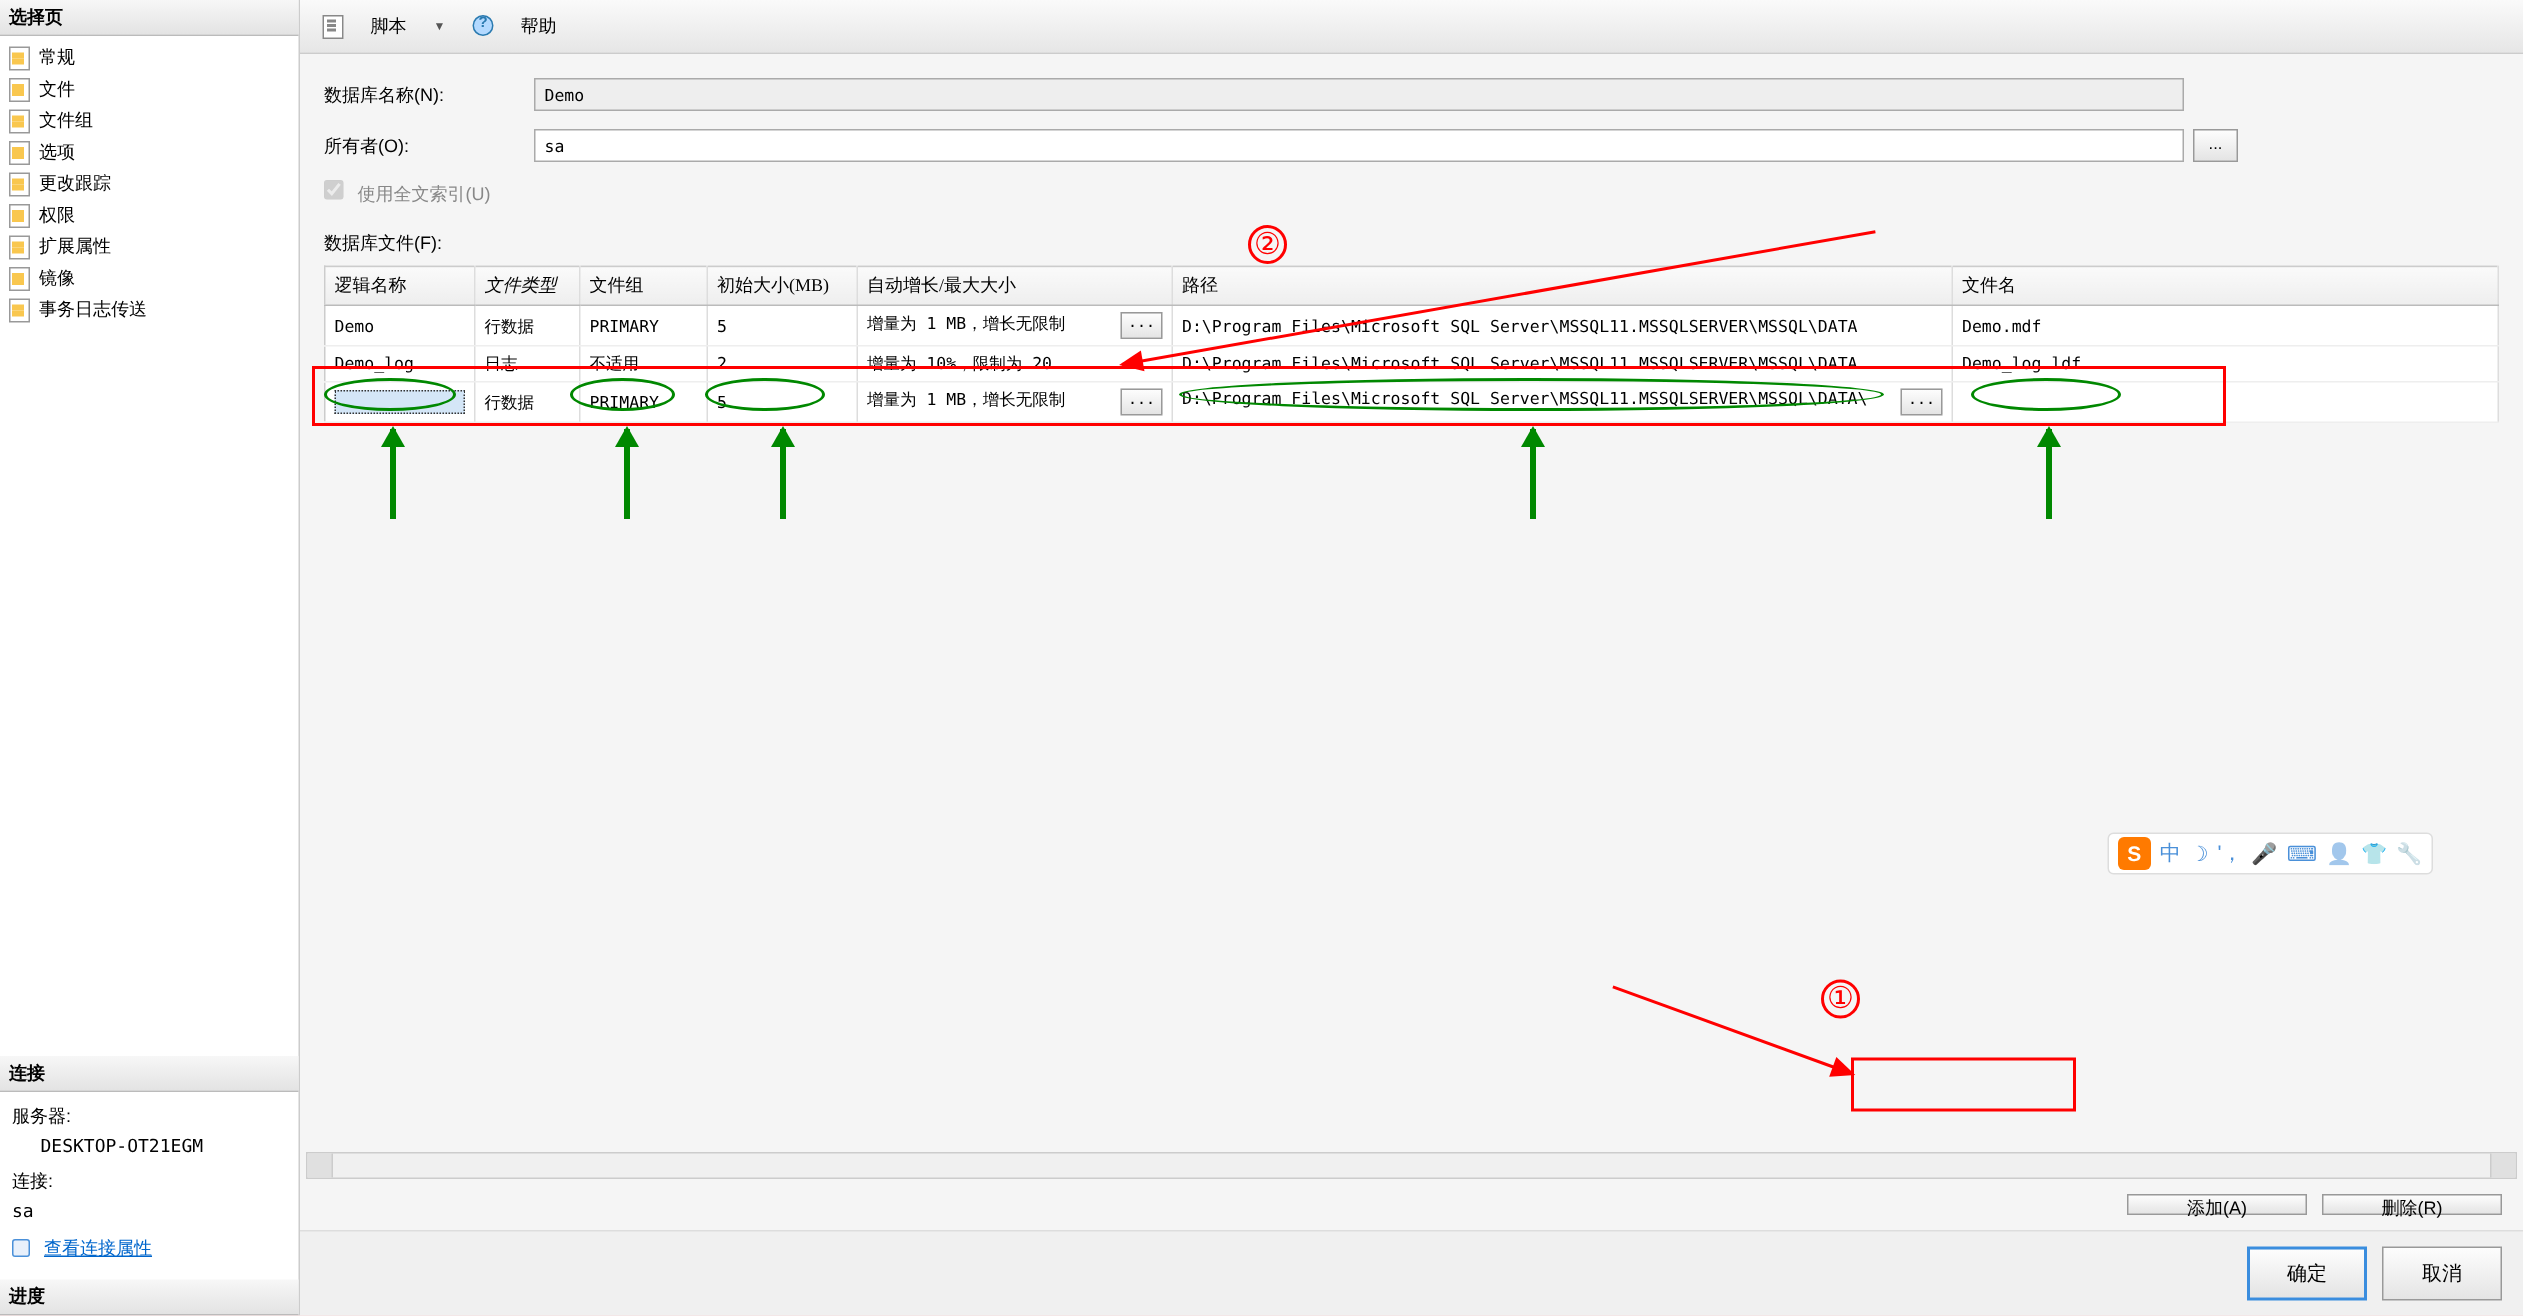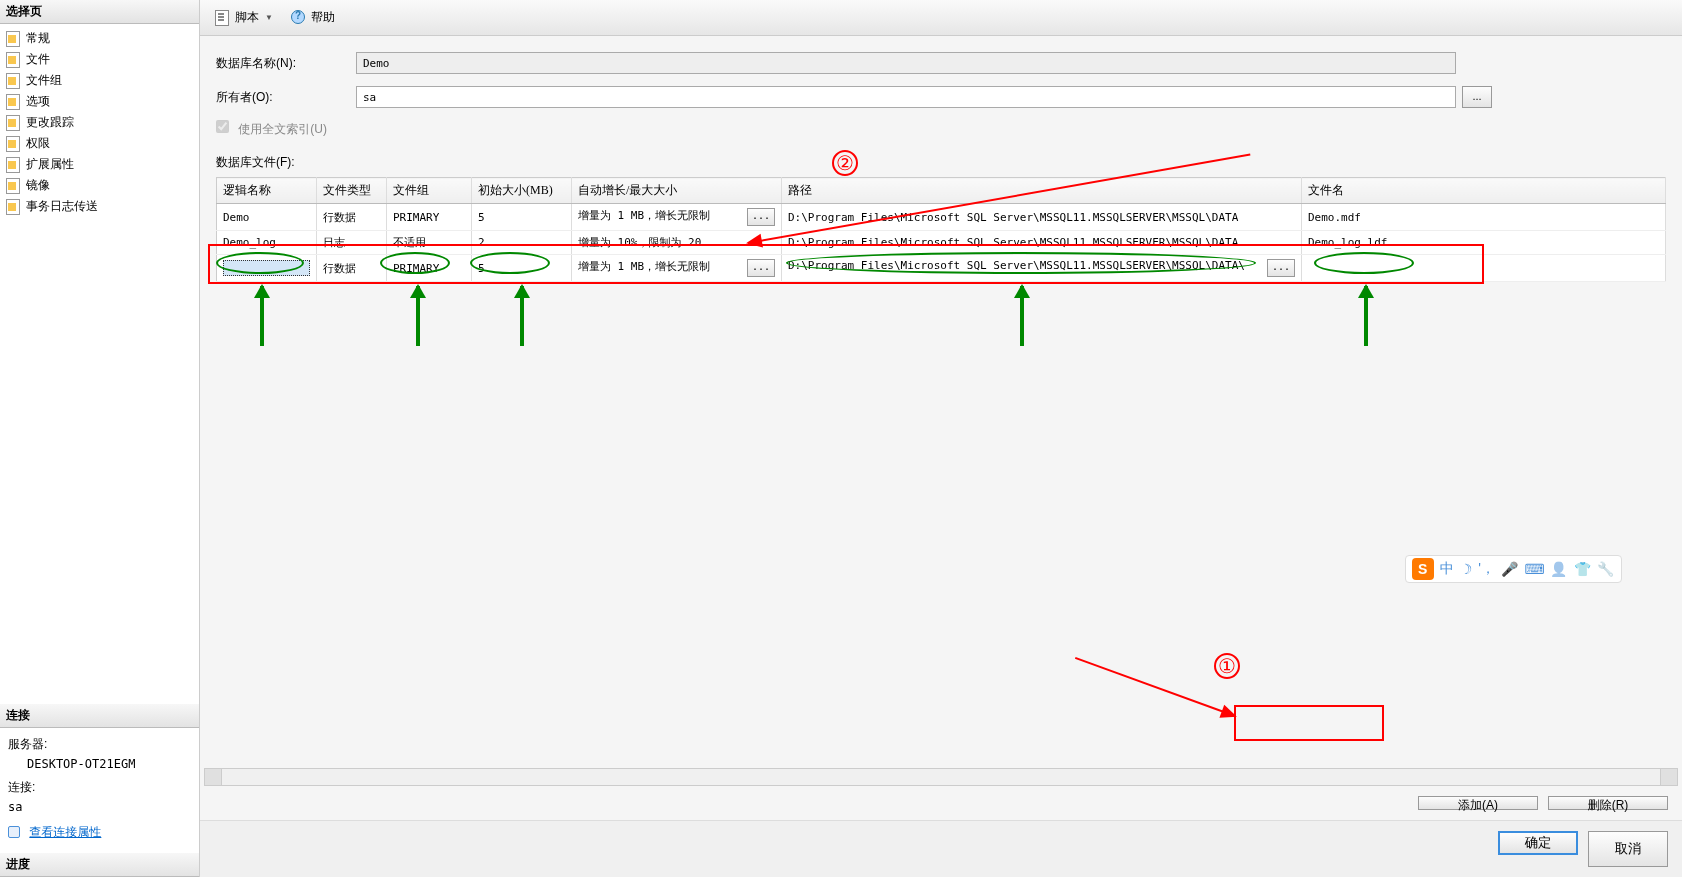--- a/index.html
+++ b/index.html
@@ -15,21 +15,21 @@
 .spacer { flex: 1; }
 .conn-box { padding: 8px; }
 .conn-box div { margin-bottom: 4px; }
 .link { color: #0066cc; text-decoration: underline; cursor: pointer; }
 .link-icon { width: 14px; height: 14px; display: inline-block; vertical-align: middle; margin-right: 4px; position: relative; }
 .link-icon::before { content: ""; position: absolute; width: 10px; height: 10px; border: 1px solid #4a90d9; border-radius: 2px; background: #e8f0fb; }
 .progress-box { padding: 8px; display: flex; align-items: center; }
 .spinner { width: 24px; height: 24px; border: 3px dotted #bbb; border-radius: 50%; margin-right: 12px; }
 .main { flex: 1; display: flex; flex-direction: column; background: #f5f5f5; position: relative; }
 .toolbar { height: 36px; background: linear-gradient(to bottom, #fafafa, #e6e6e6); border-bottom: 1px solid #ccc; display: flex; align-items: center; padding: 0 8px; gap: 4px; }
-.tb-btn { display: flex; align-items: center; padding: 3px 6px; border: 1px solid transparent; cursor: pointer; gap: 4px; }
+.tb-btn { display: flex; align-items: center; padding: 3px 6px; border: 1px solid transparent; cursor: pointer; gap: 16px; }
 .tb-icon { width: 16px; height: 16px; display: inline-block; position: relative; }
 .script-icon::before { content: ""; position: absolute; width: 12px; height: 14px; background: #fff; border: 1px solid #888; }
 .script-icon::after { content: ""; position: absolute; width: 6px; height: 2px; background: #888; left: 3px; top: 3px; box-shadow: 0 3px 0 #888, 0 6px 0 #888; }
 .help-icon::before { content: ""; position: absolute; width: 12px; height: 12px; border: 1px solid #2a7ab0; border-radius: 50%; background: #b3d9ff; }
 .help-icon::after { content: "?"; position: absolute; color: #2a7ab0; font-size: 10px; font-weight: bold; left: 4px; top: 0px; }
 .dd-arrow { font-size: 8px; color: #555; margin-left: 2px; }
 .form-area { padding: 16px; }
 .form-row { display: flex; align-items: center; margin-bottom: 12px; }
 .form-label { width: 140px; }
 .form-input { flex: 1; max-width: 1100px; height: 22px; padding: 2px 6px; background: #fff; border: 1px solid #aaa; font-family: monospace, "SimSun"; font-size: 11px; }
@@ -43,21 +43,21 @@
 .grid th, .grid td { border-right: 1px solid #ddd; border-bottom: 1px solid #eee; padding: 4px 6px; text-align: left; font-weight: normal; height: 24px; font-size: 11px; font-family: monospace, "SimSun"; }
 .grid th { background: linear-gradient(to bottom, #fafafa, #eee); border-bottom: 1px solid #bbb; font-family: "Microsoft YaHei"; font-size: 12px; }
 .cell-btn { width: 28px; height: 18px; background: linear-gradient(to bottom, #fdfdfd, #e4e4e4); border: 1px solid #999; cursor: pointer; font-size: 10px; text-align: center; line-height: 14px; float: right; }
 .editing { background: #d4e6f7; border: 1px dotted #333; }
 .scroller { height: 18px; background: #f0f0f0; border: 1px solid #ccc; margin: 0 4px; position: relative; }
 .scroller::before { content: ""; position: absolute; left: 0; top: 0; width: 16px; height: 16px; background: #e0e0e0; border-right: 1px solid #ccc; }
 .scroller::after { content: ""; position: absolute; right: 0; top: 0; width: 16px; height: 16px; background: #e0e0e0; border-left: 1px solid #ccc; }
 .bottom-btns { display: flex; justify-content: flex-end; padding: 10px 14px; gap: 10px; }
 .btn { min-width: 120px; height: 14px; background: linear-gradient(to bottom, #fdfdfd, #e4e4e4); border: 1px solid #999; cursor: pointer; font-size: 12px; }
 .dlg-footer { display: flex; justify-content: flex-end; padding: 10px 14px; gap: 10px; border-top: 1px solid #ddd; background: #f0f0f0; }
-.btn-primary { border: 2px solid #3a8dde; min-width: 80px; height: 24px; background: linear-gradient(to bottom, #fdfdfd, #e4e4e4); cursor: pointer; }
+.btn-primary { border: 2px solid #3a8dde; min-width: 80px; height: 36px; background: linear-gradient(to bottom, #fdfdfd, #e4e4e4); cursor: pointer; }
 .btn-normal { min-width: 80px; height: 36px; background: linear-gradient(to bottom, #fdfdfd, #e4e4e4); border: 1px solid #999; cursor: pointer; }
 
 
 .anno { position: absolute; pointer-events: none; }
 .red-rect { border: 2px solid #ff0000; }
 .red-circle { border: 2px solid #ff0000; border-radius: 50%; color: #ff0000; font-size: 20px; text-align: center; }
 .green-ellipse { border: 2px solid #008800; border-radius: 50%; }
 .green-arrow { width: 4px; background: #008800; position: absolute; }
 .green-arrow::before { content: ""; position: absolute; top: -2px; left: -6px; border-left: 8px solid transparent; border-right: 8px solid transparent; border-bottom: 14px solid #008800; }
 .red-line { height: 2px; background: #ff0000; transform-origin: left center; }
@@ -155,21 +155,21 @@
           <span>使用全文索引(U)</span>
         </label>
       </div>
       <div class="files-label">数据库文件(F):</div>
 
       <div class="grid-wrap">
         <table class="grid">
           <thead>
             <tr>
               <th style="width:100px;">逻辑名称</th>
-              <th style="width:70px;">文件类型</th>
+              <th style="width:70px;font-style:italic;">文件类型</th>
               <th style="width:85px;">文件组</th>
               <th style="width:100px;">初始大小(MB)</th>
               <th style="width:210px;">自动增长/最大大小</th>
               <th style="width:520px;">路径</th>
               <th>文件名</th>
             </tr>
           </thead>
           <tbody>
             <tr>
               <td>Demo</td>

